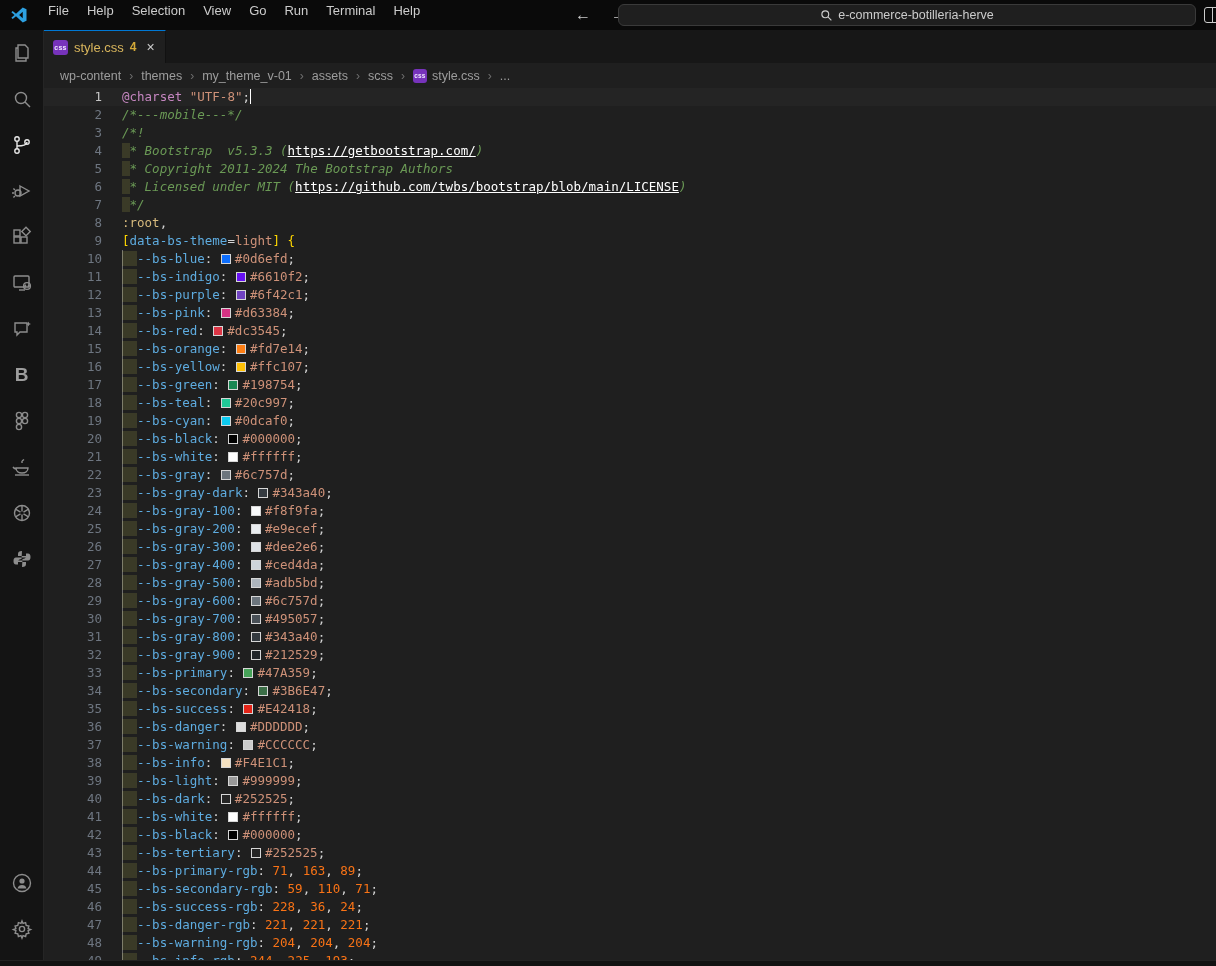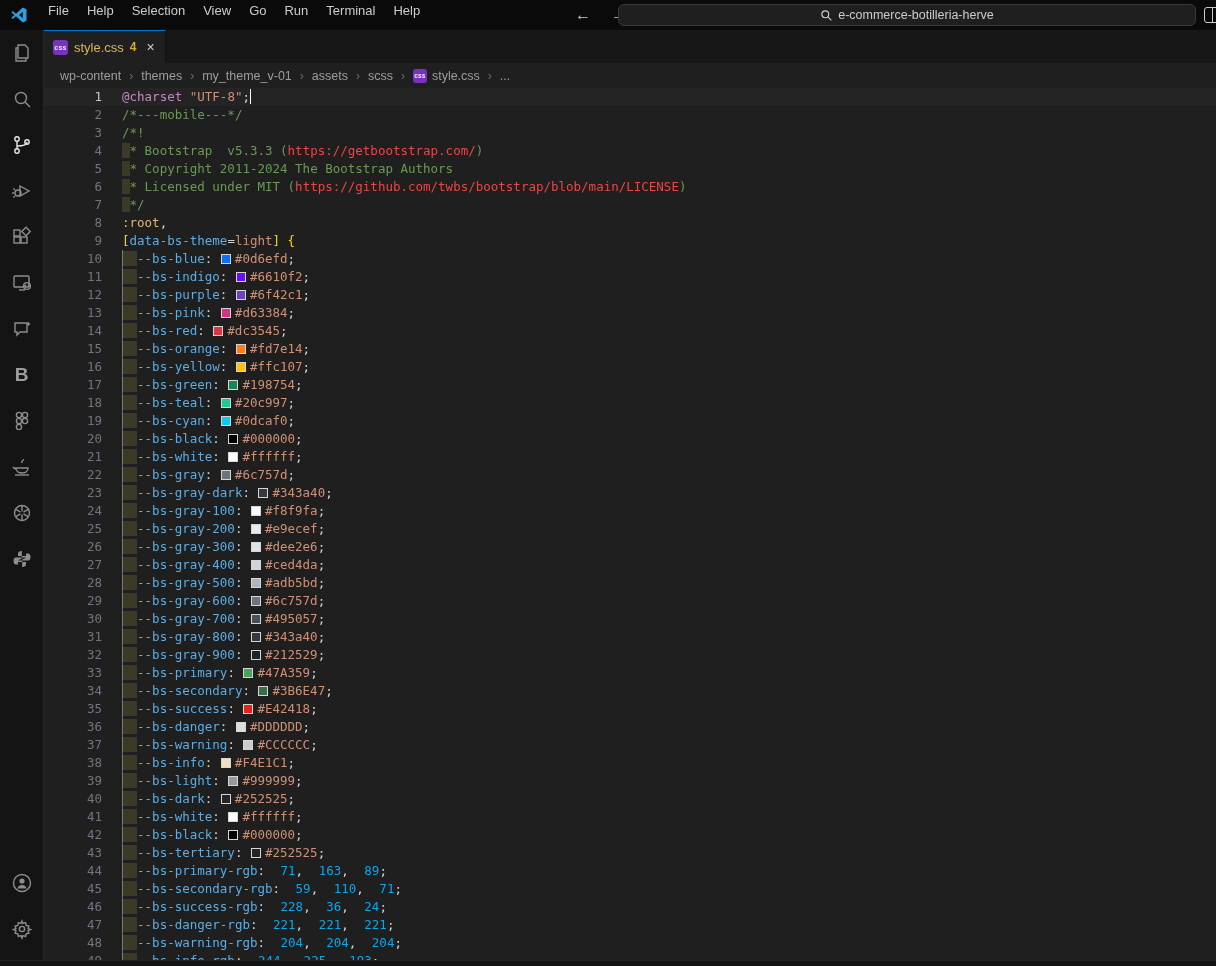--- a/index.html
+++ b/index.html
@@ -69,27 +69,27 @@
     height:716px; background:#6e6e6e; }
   .code-line { position:relative; display:flex; height:18px; line-height:18px;
     white-space:pre; }
   .code-line.active { background:#242424; }
   .ln { flex:0 0 58px; text-align:right; color:#6e7681; user-select:none; }
   .code-line.active .ln { color:#c6c6c6; }
   .code-text { padding-left:20px; }
   .tk-at { color:#c586c0; }
   .tk-str { color:#ce9178; }
   .tk-pn { color:#d4d4d4; }
-  .tk-cm { color:#6a9955; }
-  .tk-lk { color:#ef4444; }
+  .tk-cm { color:#6a9955;font-style:italic; }
+  .tk-lk { color:#ffffff; text-decoration:underline; }
   .tk-ps { color:#d7ba7d; }
   .tk-bk { color:#ffd700; }
   .tk-pr { color:#5eace0; }
   .tk-vl { color:#ce9178;text-align:right; }
-  .tk-nm { color:#0ea5e9;margin-left:8px; }
+  .tk-nm { color:#f97316; }
   .tk-iw { background:rgba(230,230,90,0.14); }
   .swatch { display:inline-block; width:10px; height:10px; margin:0 4px 0 1px;
     border:1px solid #d6d6d6; vertical-align:-1px; }
   .cursor { display:inline-block; width:1.5px; height:15px; background:#ffffff;
     vertical-align:-3px; }
 
   .status-strip { position:absolute; left:0; top:960px; width:1216px; height:6px;
     background:#121212; border-top:1px solid #222; }
 </style>
 </head>

